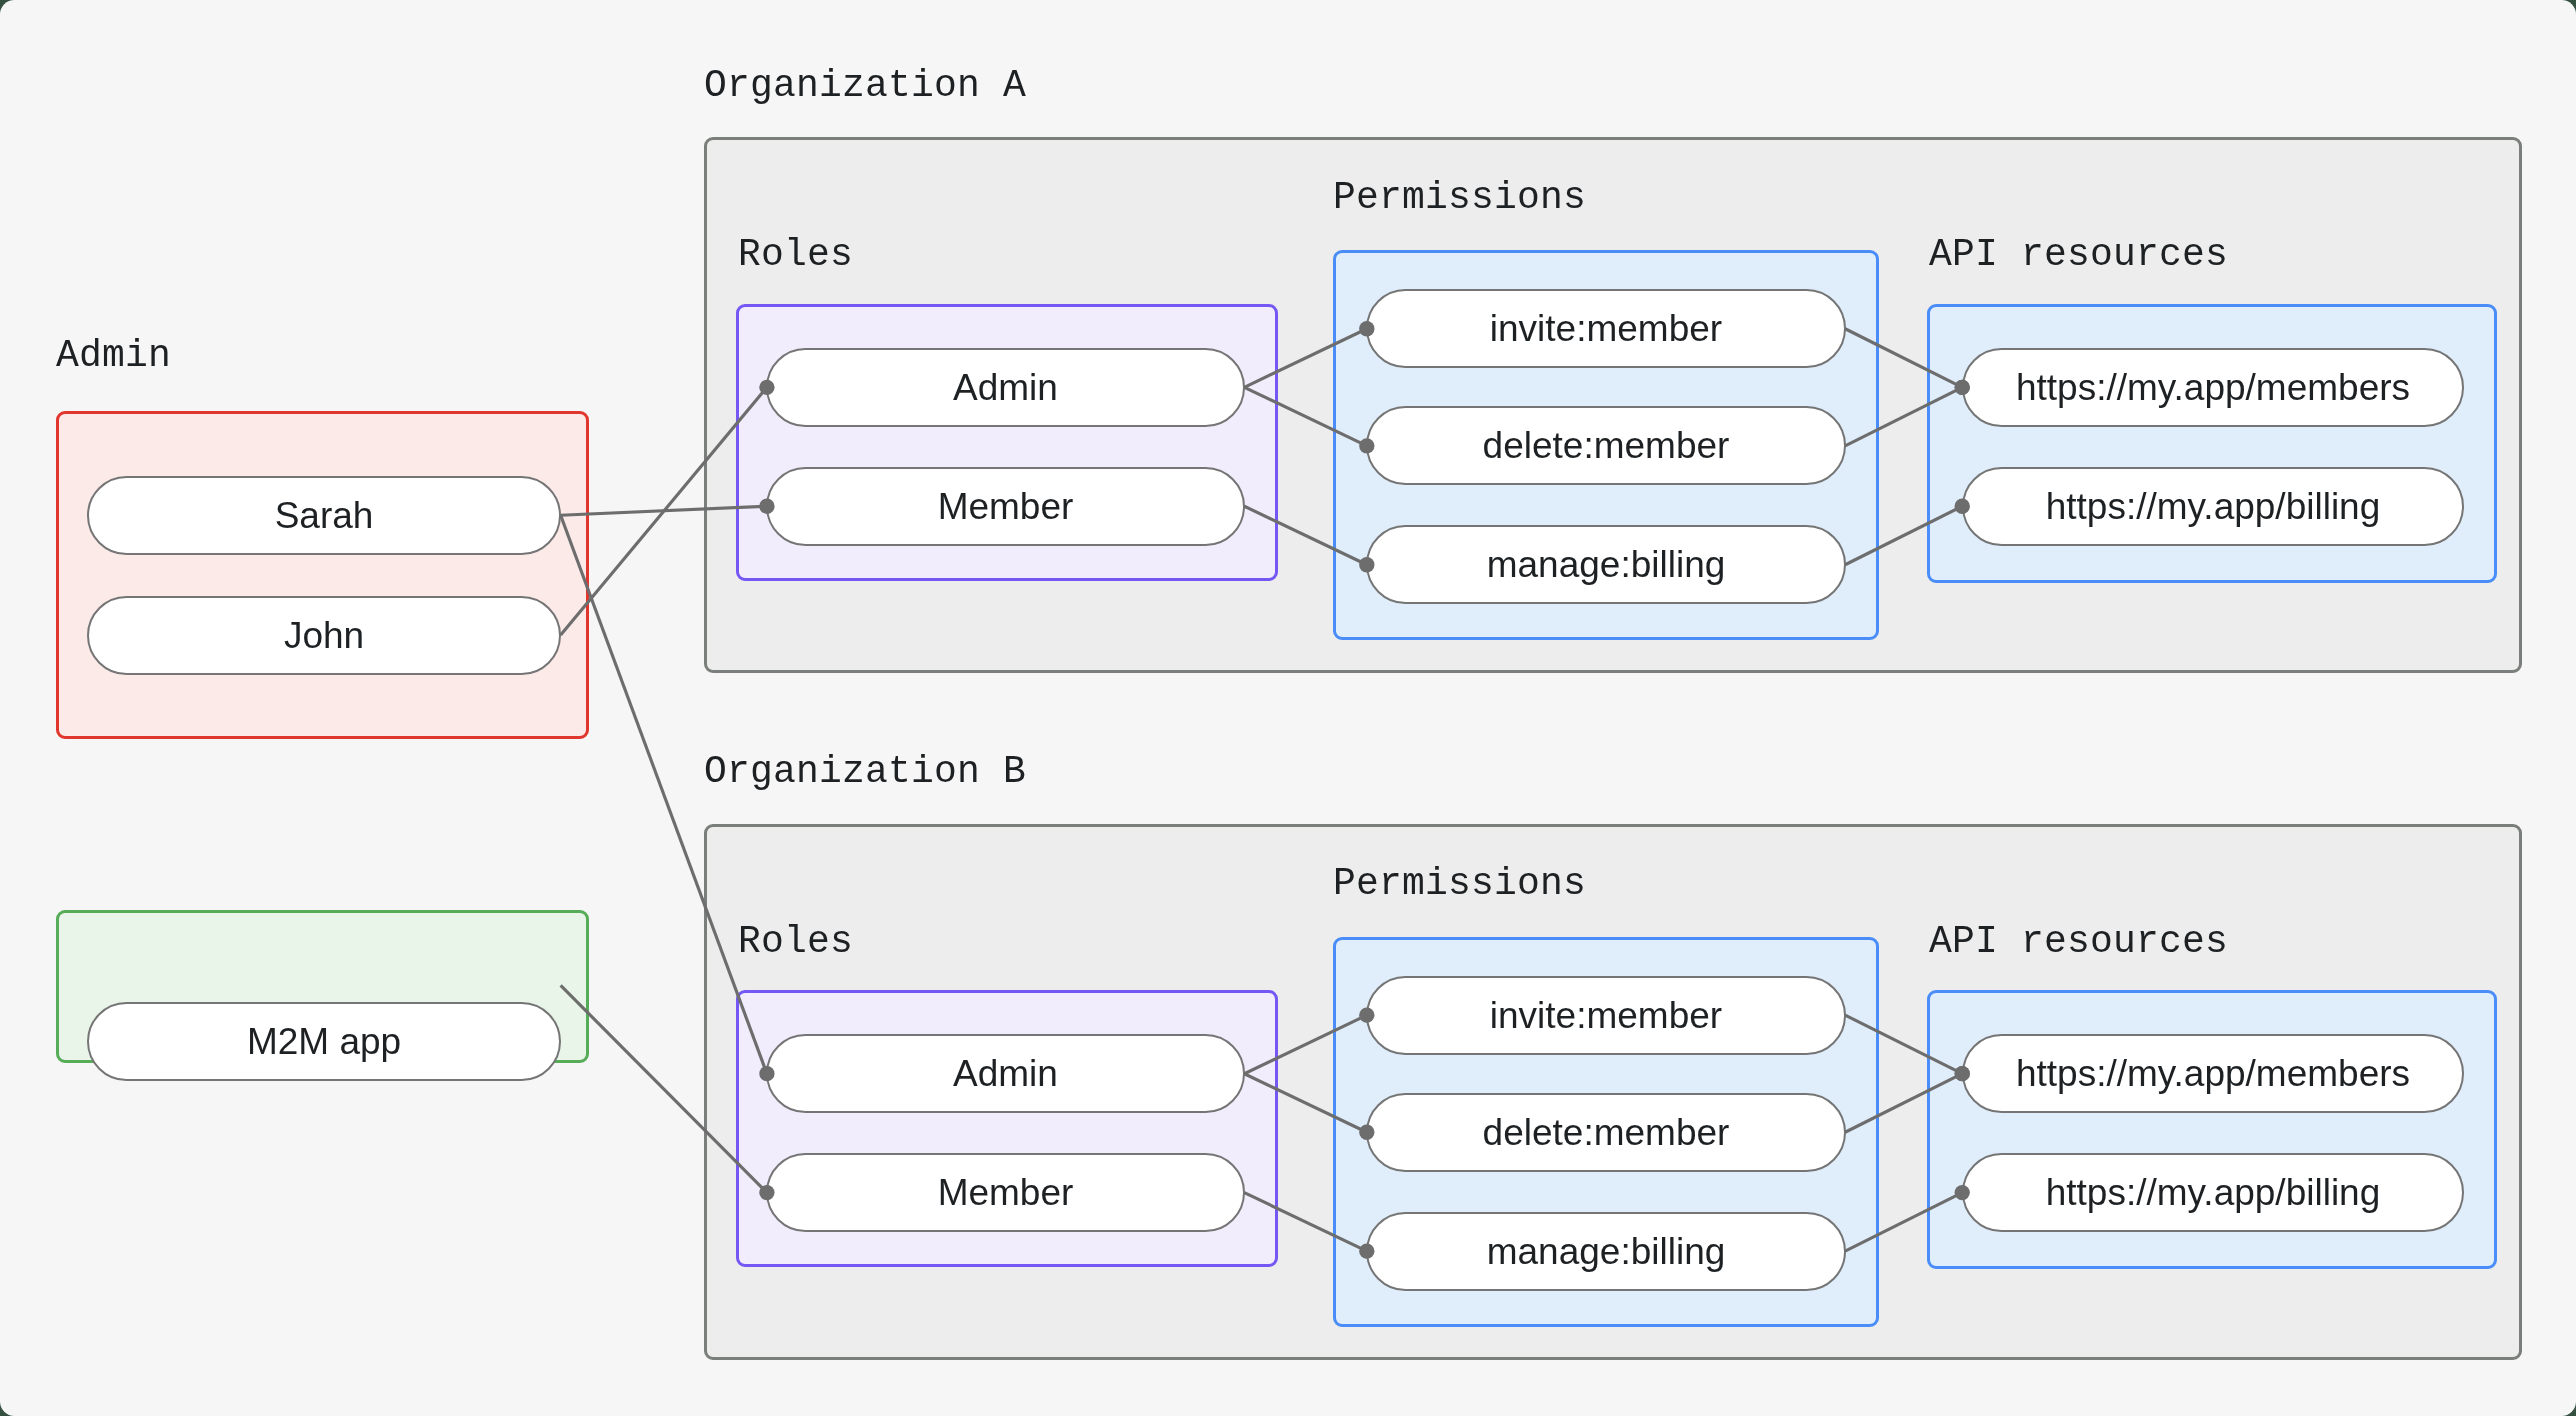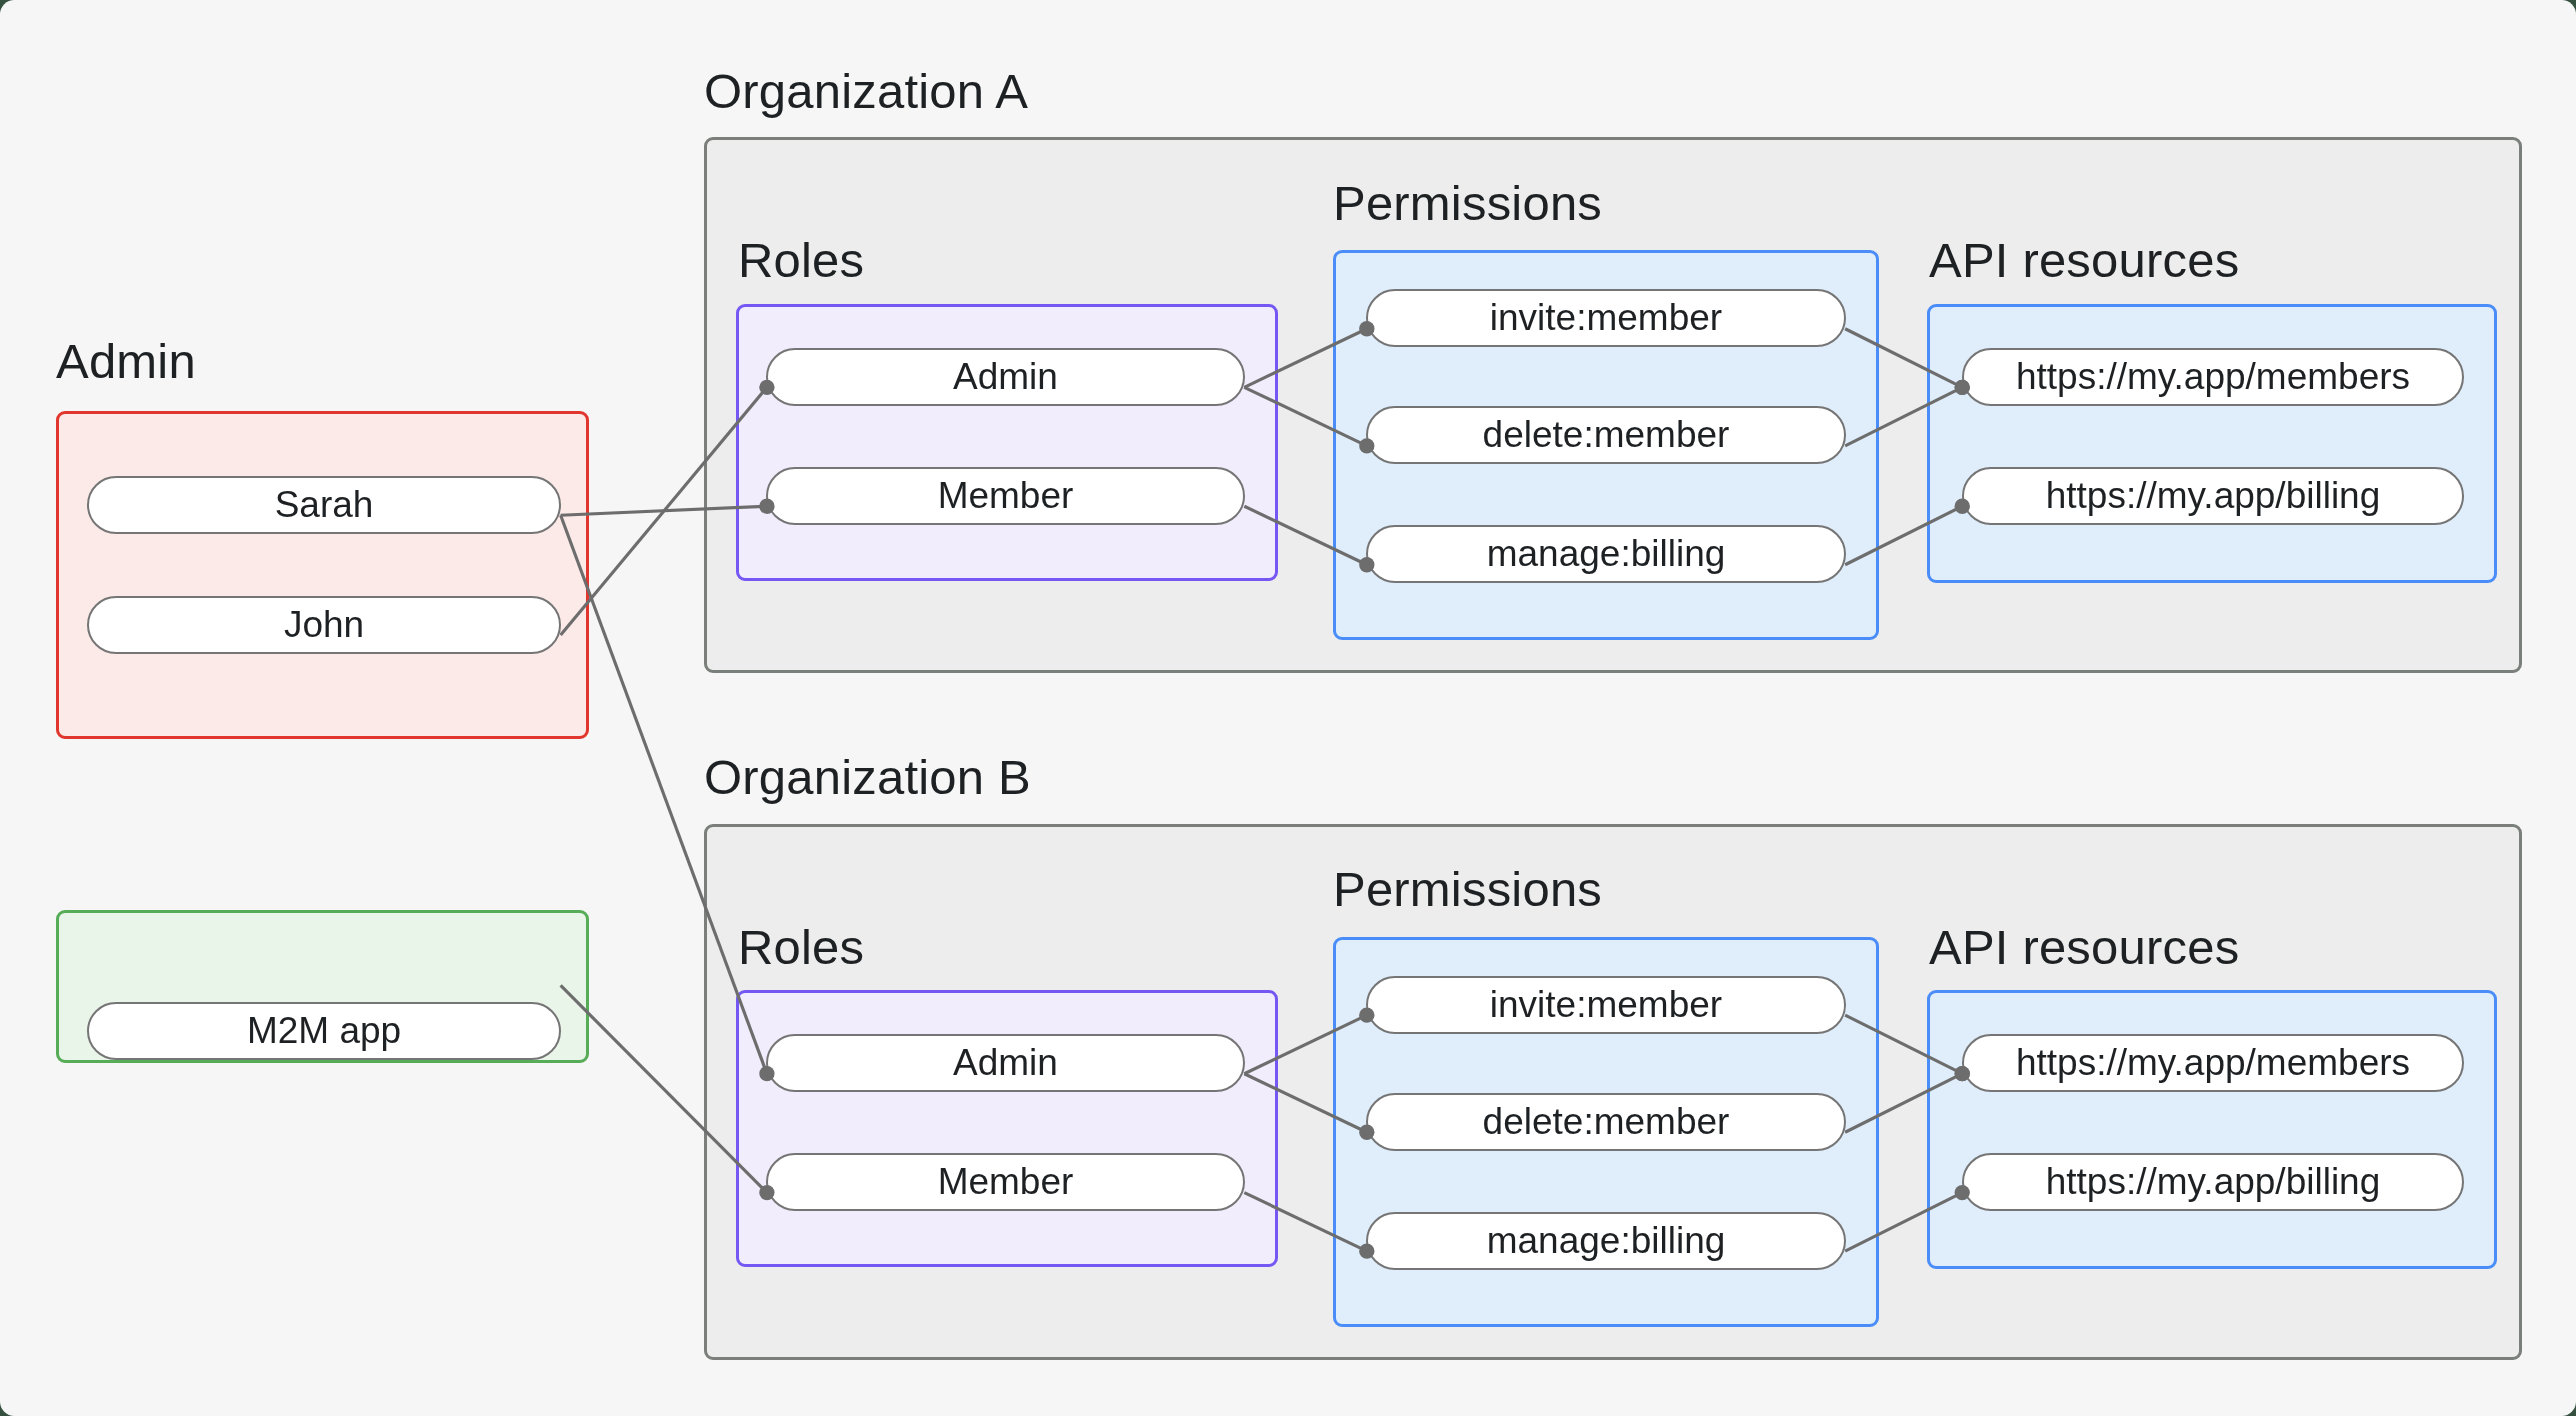--- a/index.html
+++ b/index.html
@@ -11,25 +11,26 @@
   }
   #canvas{
     position:relative;
     width:2576px;height:1416px;
     background:var(--page-bg,#F5F6F5);
     border-radius:14.4px;
     overflow:hidden;
   }
   .h{
     position:absolute;
-    font-size:49px;
+    font-size:38px;
     line-height:1.1;
     color:var(--text-color,#1E2123);
     white-space:nowrap;
     letter-spacing:0.2px;
+    font-family:Liberation Mono, monospace;
   }
   .box{
     position:absolute;
     box-sizing:border-box;
     border-radius:9px;
   }
   .box.org{
     background:var(--org-fill,#ECEDEC);
     border:3.6px solid var(--org-border,#7B7F7C);
   }
@@ -45,21 +46,21 @@
     background:var(--purple-fill,#F2EDFD);
     border:3.6px solid var(--purple-border,#7557F4);
   }
   .box.blue{
     background:var(--blue-fill,#E0EEFC);
     border:3.6px solid var(--blue-border,#4B8DF8);
   }
   .pill{
     position:absolute;
     box-sizing:border-box;
-    height:58px;
+    height:79px;
     background:var(--pill-fill,#FFFFFF);
     border:2.7px solid var(--pill-border,#757575);
     border-radius:40px;
     display:flex;
     align-items:center;
     justify-content:center;
     font-size:37px;
     color:var(--text-color,#1E2123);
     white-space:nowrap;
   }

